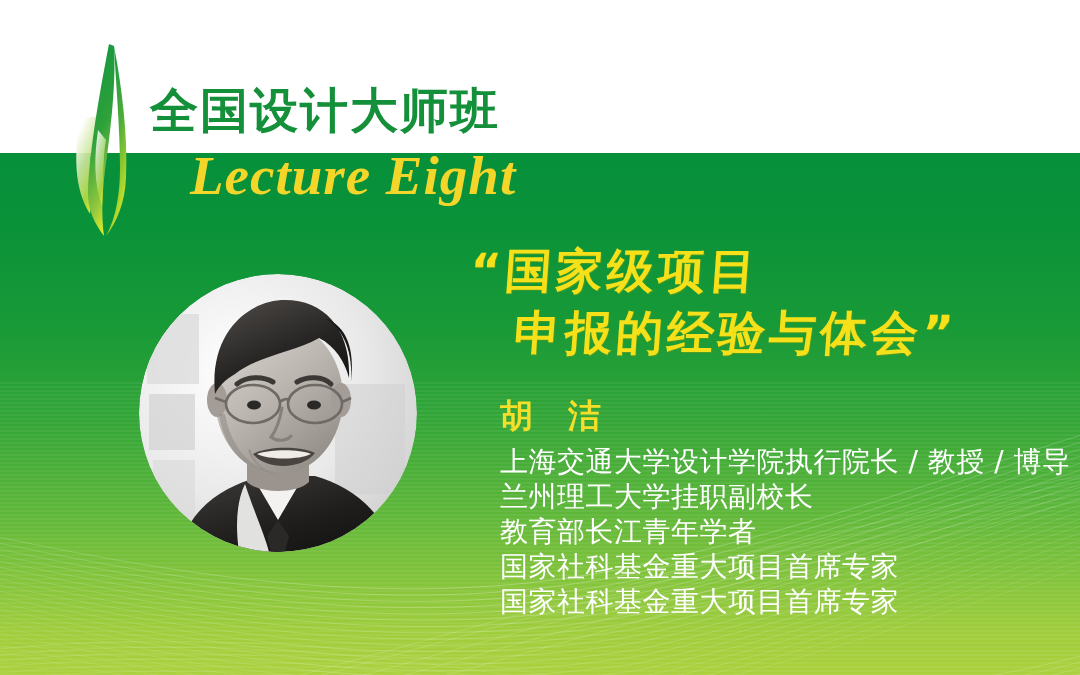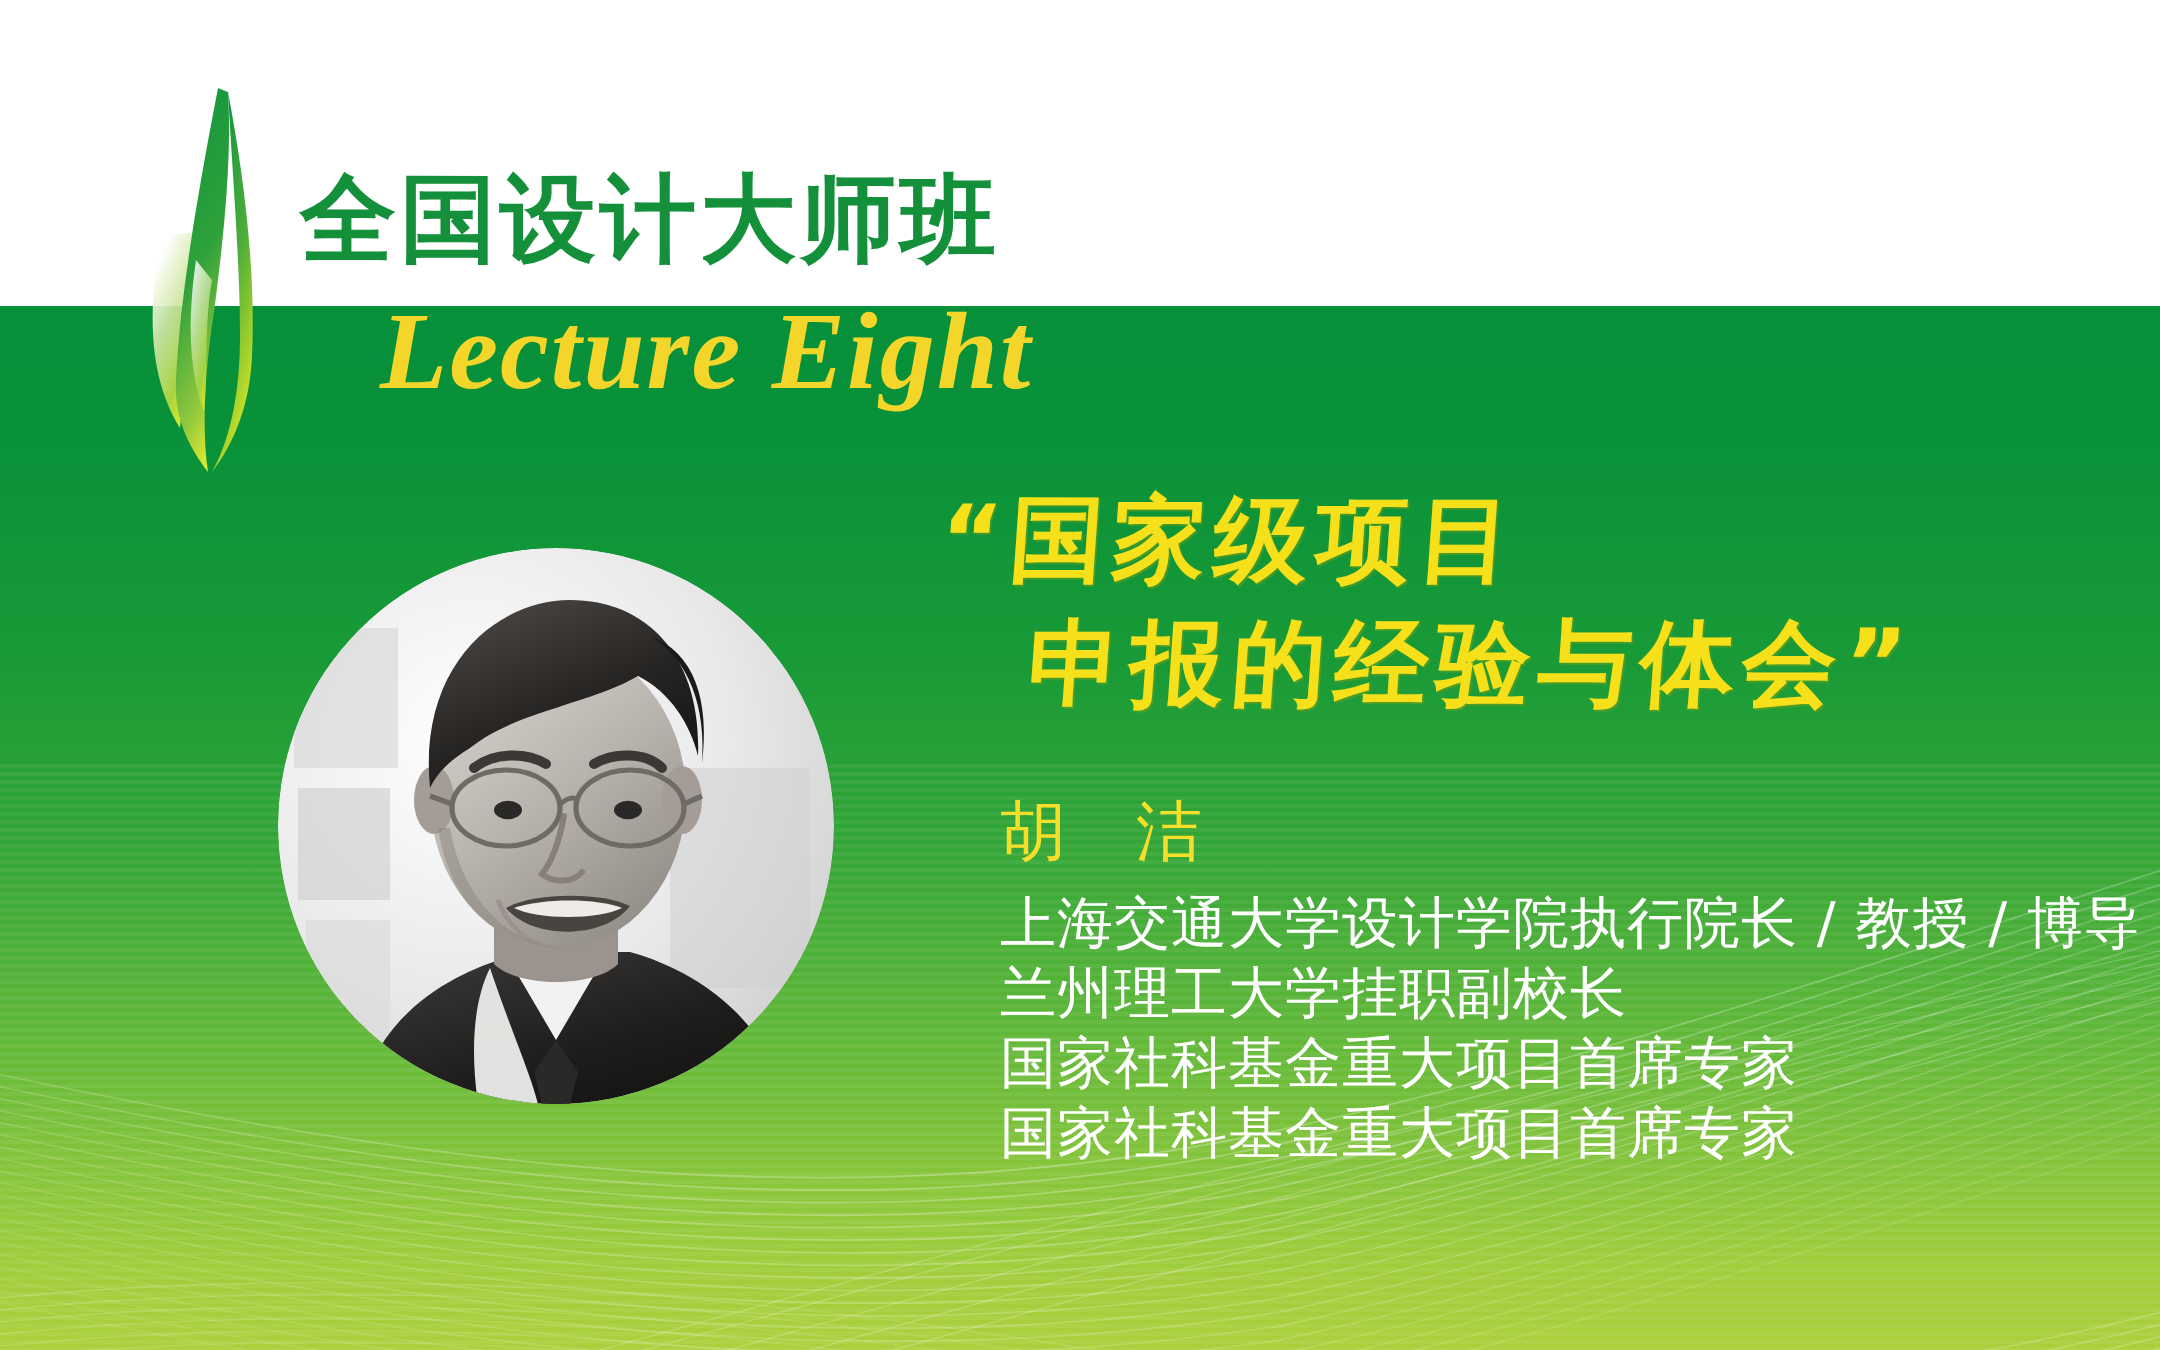--- a/index.html
+++ b/index.html
@@ -139,21 +139,21 @@
     text-shadow: 1px 1px 0 rgba(190,160,0,0.28);
   }
   .title-line.l2 { padding-left: 44px; }
 
   
   .speaker-name {
     position: absolute;
     left: 500px;
     top: 394px;
     font-size: 33px;
-    font-weight: normal;
+    font-weight: bold;
     color: #f6df2a;
     letter-spacing: 1px;
     white-space: nowrap;
     font-family: "DejaVu Sans", "Liberation Sans", sans-serif;
   }
 
   
   .credentials {
     position: absolute;
     left: 500px;
@@ -360,17 +360,18 @@
   <div class="title-block">
     <div class="title-line l1">“国家级项目</div>
     <div class="title-line l2">申报的经验与体会”</div>
   </div>
 
   <div class="speaker-name">胡　洁</div>
 
   <div class="credentials">
     <div class="cred-line">上海交通大学设计学院执行院长 / 教授 / 博导</div>
     <div class="cred-line">兰州理工大学挂职副校长</div>
+    <div class="cred-line">教育部长江青年学者</div>
     <div class="cred-line">国家社科基金重大项目首席专家</div>
     <div class="cred-line">国家社科基金重大项目首席专家</div>
   </div>
 
 </div>
 
 </body></html>

